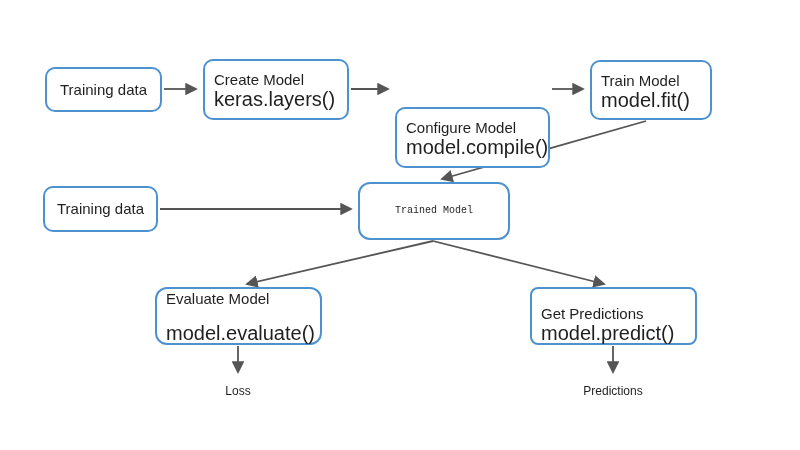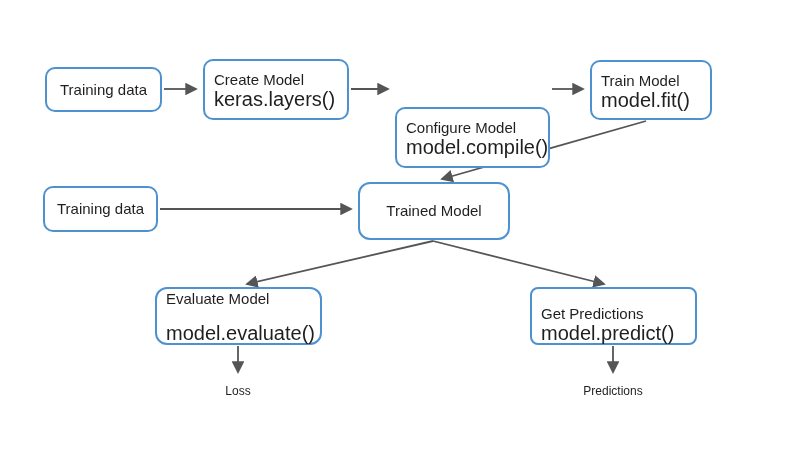--- a/index.html
+++ b/index.html
@@ -49,22 +49,22 @@
     white-space: nowrap;
   }
   .node .code {
     font-family: Liberation Sans, sans-serif;
     font-size: 20px;
     line-height: 19px;
     color: var(--text);
     white-space: nowrap;
   }
   .node .mono-title {
-    font-family: Liberation Sans, sans-serif;
-    font-size: 15px;
+    font-family: Liberation Mono, monospace;
+    font-size: 10px;
     line-height: 20px;
     color: var(--text);
     white-space: nowrap;
   }
   .out-label {
     position: absolute;
     font-size: 12px;
     color: var(--text);
     text-align: center;
     white-space: nowrap;

